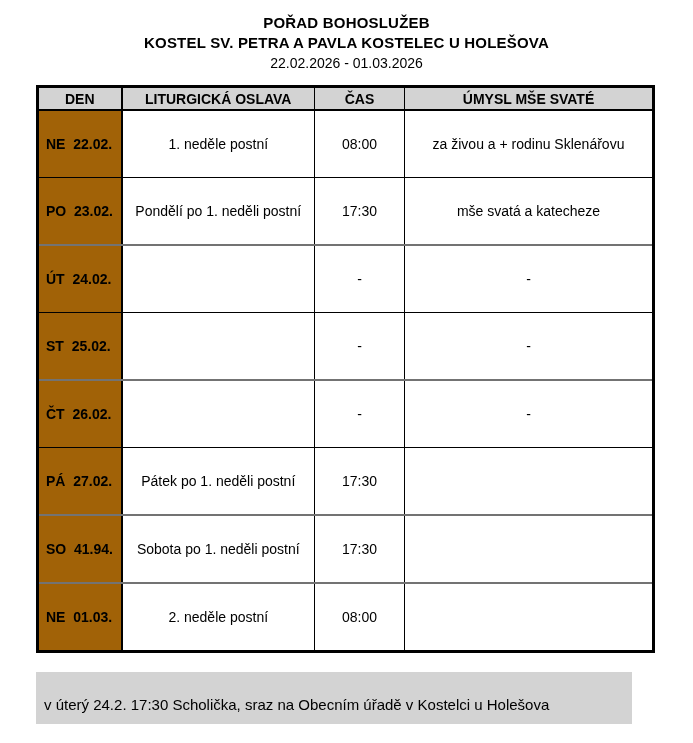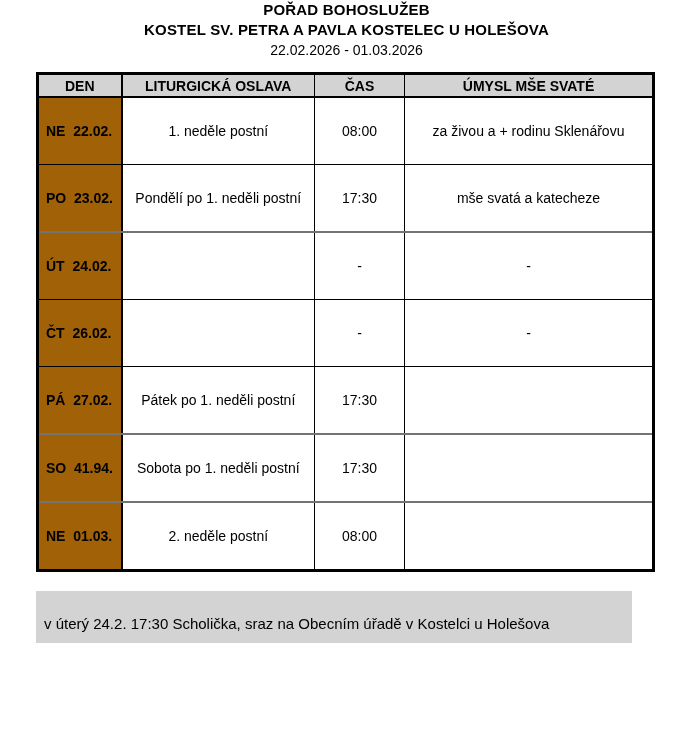--- a/index.html
+++ b/index.html
@@ -10,20 +10,21 @@
     font-family: "Liberation Sans", sans-serif;
     color: #000000;
   }
   .page {
     width: 693px;
     height: 743px;
     position: relative;
     box-sizing: border-box;
   }
   .title-block {
+    padding-top: 13px;
     text-align: center;
   }
   .title-line1, .title-line2 {
     font-size: 15px;
     font-weight: bold;
     line-height: 20px;
     letter-spacing: 0.2px;
   }
   .title-line3 {
     font-size: 14px;
@@ -114,20 +115,26 @@
         <td class="oslava">Pondělí po 1. neděli postní</td>
         <td class="cas">17:30</td>
         <td class="umysl">mše svatá a katecheze</td>
       </tr>
       <tr>
         <td class="den">ÚT  24.02.</td>
         <td class="oslava"></td>
         <td class="cas">-</td>
         <td class="umysl">-</td>
       </tr>
+      <tr class="thick">
+        <td class="den">ST  25.02.</td>
+        <td class="oslava"></td>
+        <td class="cas">-</td>
+        <td class="umysl">-</td>
+      </tr>
       <tr>
         <td class="den">ČT  26.02.</td>
         <td class="oslava"></td>
         <td class="cas">-</td>
         <td class="umysl">-</td>
       </tr>
       <tr class="thick">
         <td class="den">PÁ  27.02.</td>
         <td class="oslava">Pátek po 1. neděli postní</td>
         <td class="cas">17:30</td>

